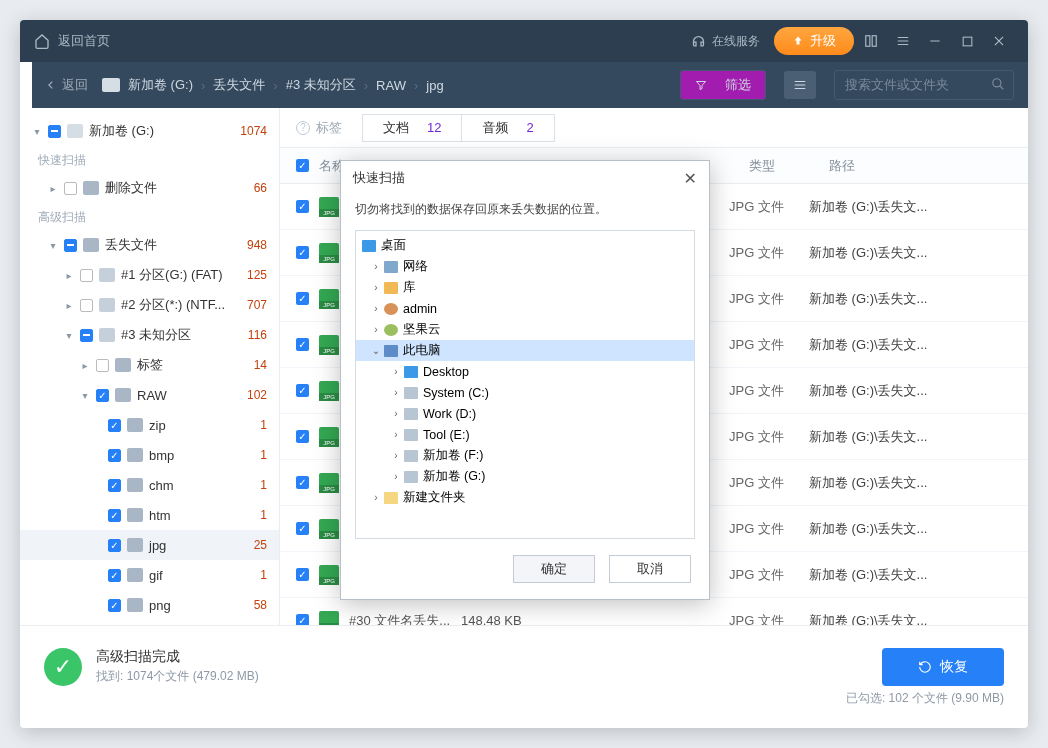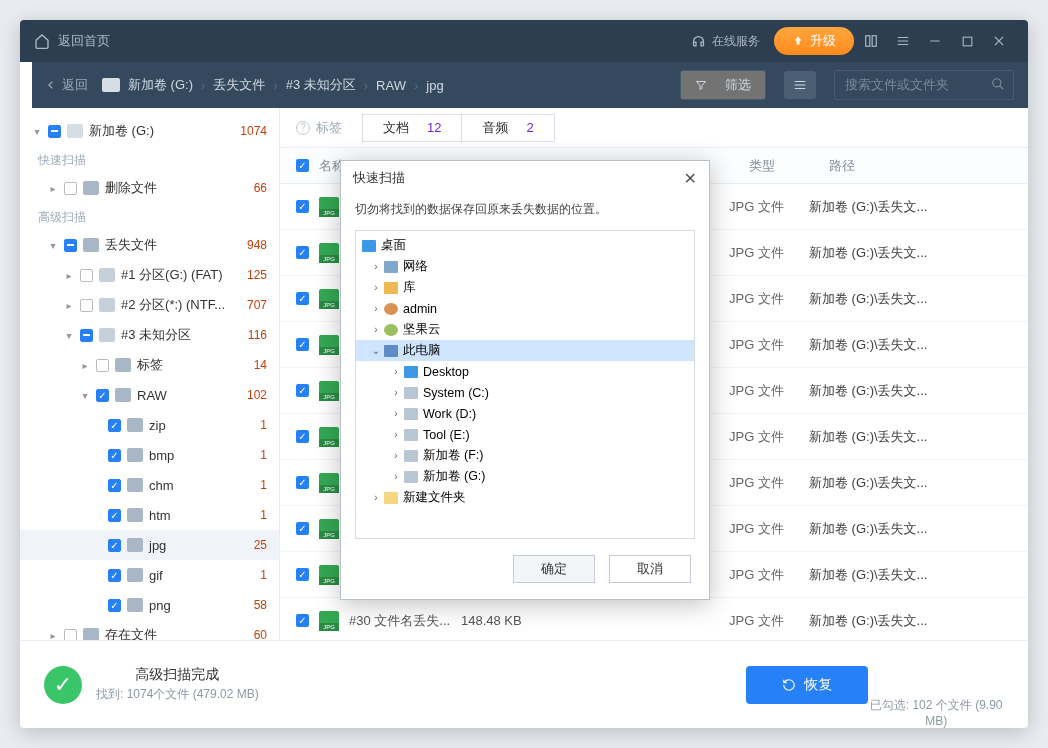--- a/index.html
+++ b/index.html
@@ -10,21 +10,21 @@
 .titlebar .spacer { flex: 1; }
 .titlebar .svc { display: flex; align-items: center; gap: 6px; font-size: 12px; margin-right: 14px; color: #aeb9c5; }
 .titlebar .upgrade { background: linear-gradient(#ffa63f,#ff8b1a); color: #fff; padding: 5px 18px; border-radius: 14px; font-size: 13px; display: flex; align-items: center; gap: 6px; cursor: pointer; }
 .titlebar .winbtn { width: 30px; height: 30px; display: flex; align-items: center; justify-content: center; color: #aeb9c5; cursor: pointer; margin-left: 2px; }
 .navbar { background: #34495e; height: 46px; display: flex; align-items: center; padding: 0 14px; gap: 8px; color: #cfd8e0; margin-left: 12px; }
 .navbar .back { display: flex; align-items: center; gap: 6px; font-size: 13px; cursor: pointer; color: #9caab8; }
 .navbar .crumb { display: flex; align-items: center; gap: 4px; font-size: 13px; margin-left: 6px; }
 .navbar .crumb .sep { color: #5a6d7f; margin: 0 4px; }
 .navbar .diskicon { width: 18px; height: 14px; background: #d5dde5; border-radius: 2px; margin-right: 4px; }
 .navbar .spacer { flex: 1; }
-.navbar .filterbtn { background: #737373; border: 1px solid #455a70; padding: 5px 14px; border-radius: 3px; font-size: 13px; display: flex; align-items: center; gap: 18px; cursor: pointer; }
+.navbar .filterbtn { background: #a21caf; border: 1px solid #455a70; padding: 5px 14px; border-radius: 3px; font-size: 13px; display: flex; align-items: center; gap: 18px; cursor: pointer; }
 .navbar .viewbtn { background: #4a5f74; width: 32px; height: 28px; border-radius: 3px; display: flex; align-items: center; justify-content: center; cursor: pointer; margin-left: 10px;}
 .navbar .searchbox { background: transparent; border: 1px solid #455a70; color: #7a8a9a; padding: 5px 30px 5px 10px; border-radius: 3px; font-size: 13px; width: 180px; margin-left: 10px; position: relative; }
 .body { flex: 1; display: flex; overflow: hidden; }
 .sidebar { width: 260px; border-right: 1px solid #e9edf2; overflow-y: auto; font-size: 13px; color: #333; padding-top: 8px; }
 .tree-item { display: flex; align-items: center; height: 30px; padding-right: 12px; cursor: pointer; }
 .tree-item.selected { background: #f0f4f8; }
 .tree-item .cnt { margin-left: auto; color: #c2410c; font-size: 12px; }
 .tree-item .arrow { width: 14px; text-align: center; color: #8a97a5; font-size: 10px; }
 .tree-item .chk { width: 13px; height: 13px; border: 1px solid #bbb; border-radius: 2px; margin: 0 4px; display: flex; align-items: center; justify-content: center; }
 .tree-item .chk.on { background: #2680f8; border-color: #2680f8; }
@@ -50,21 +50,21 @@
 .listhead .c-path { flex: 1; }
 .listbody { flex: 1; overflow-y: auto; }
 .row { display: flex; height: 46px; align-items: center; padding: 0 16px; border-bottom: 1px solid #f1f4f8; font-size: 13px; color: #333; }
 .row .chk { width: 13px; height: 13px; background: #2680f8; border-radius: 2px; margin-right: 10px; display:flex;align-items:center;justify-content:center;}
 .row .chk::after { content:'✓'; color:#fff; font-size:10px;}
 .row .fico { width: 20px; height: 20px; background: #34a853; border-radius: 2px; margin-right: 10px; position: relative; }
 .row .fico::after { content:'JPG'; position:absolute; bottom:0; left:0; right:0; background:#2a8c44; color:#fff; font-size:6px; text-align:center; line-height:8px;}
 .row .c-name { flex: 0 0 410px; display: flex; align-items: center; color:#555;}
 .row .c-type { flex: 0 0 80px; color:#666;}
 .row .c-path { flex: 1; color:#404040; white-space:nowrap; overflow:hidden; text-overflow:ellipsis;}
-.footer { height: 88px; border-top: 1px solid #e9edf2; display: flex; align-items: center; padding: 0 24px; position: relative; justify-content: center; text-align: center;}
+.footer { height: 103px; border-top: 1px solid #e9edf2; display: flex; align-items: center; padding: 0 24px; position: relative; flex-direction: column; justify-content: center;}
 .footer-top { display:flex; align-items:center; width:100%;}
 .footer .okicon { width: 38px; height: 38px; border-radius: 50%; background: #3ac569; display: flex; align-items: center; justify-content: center; margin-right: 14px; }
 .footer .okicon::after { content:'✓'; color:#fff; font-size:22px; }
 .footer .status .t1 { font-size: 14px; color: #333; }
 .footer .status .t2 { font-size: 12px; color: #8e99a6; margin-top: 2px; }
 .footer .spacer { flex: 1; }
 .footer .recoverbtn { background: #2680f8; color: #fff; padding: 10px 36px; border-radius: 4px; font-size: 14px; cursor: pointer; display:flex; align-items:center; gap:8px;}
 .footer .selinfo { font-size: 12px; color: #8e99a6; align-self: flex-end; margin-top: 4px;}
 .modal { position: absolute; left: 320px; top: 140px; width: 370px; height: 440px; background: #fff; border: 1px solid #b8c0c9; box-shadow: 0 4px 24px rgba(0,0,0,0.25); display:flex; flex-direction:column;}
 .modal-head { height: 34px; display: flex; align-items: center; padding: 0 12px; font-size: 13px; color: #333; }

